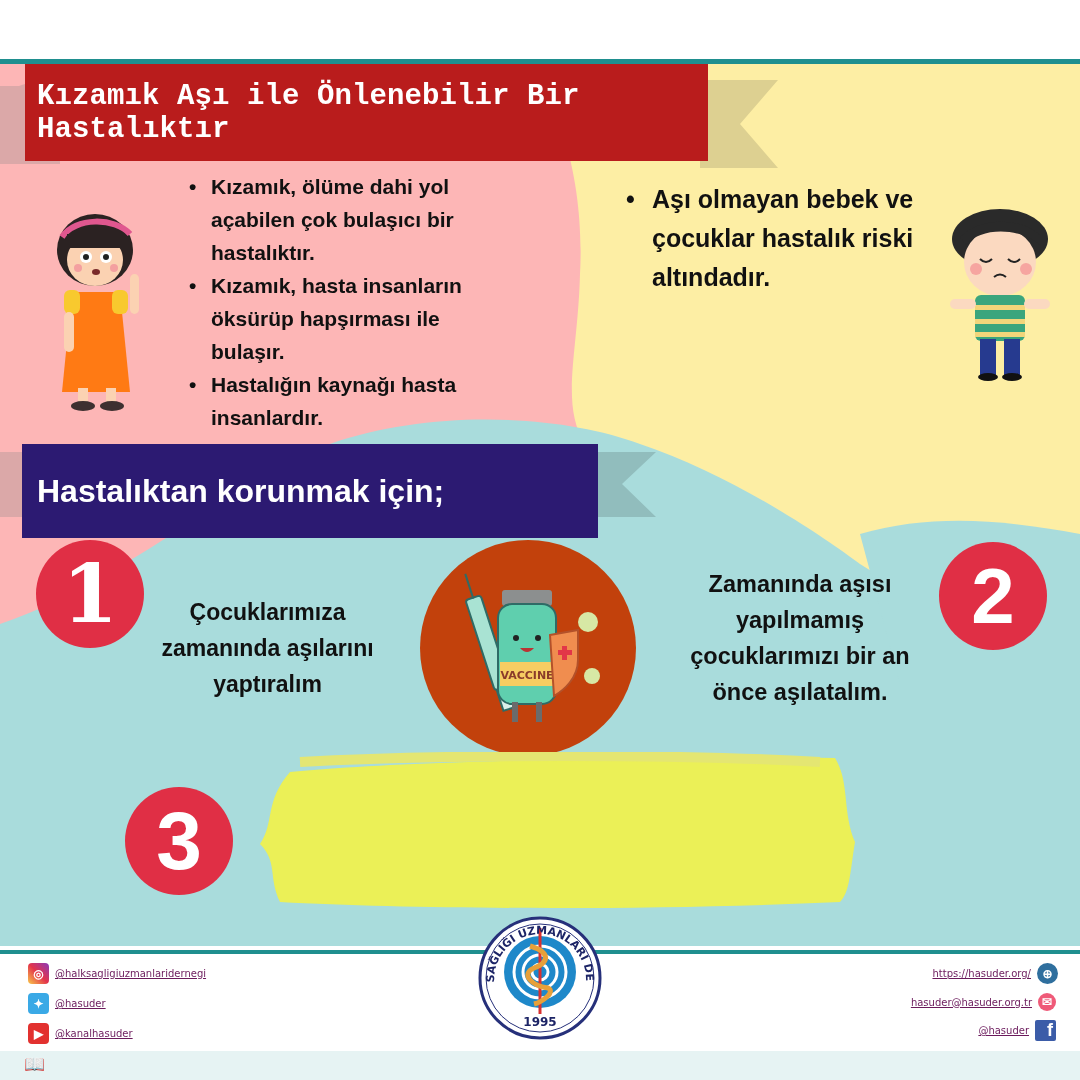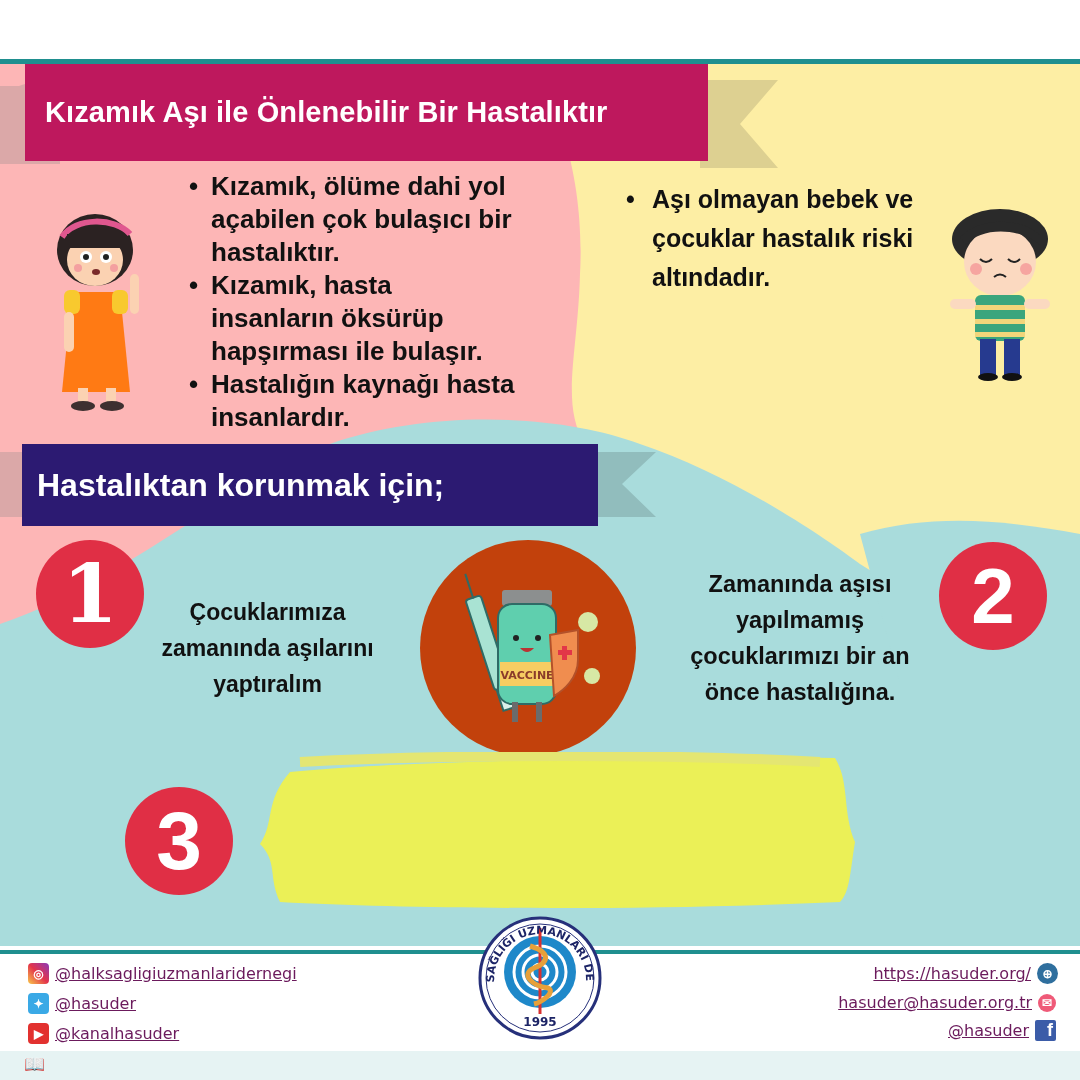--- a/index.html
+++ b/index.html
@@ -6,35 +6,35 @@
   html, body { width: 1080px; height: 1080px; overflow: hidden; background: #ffffff; }
   body { position: relative; font-family: "Liberation Sans", sans-serif; }
 
   .top-white { position: absolute; left: 0; top: 0; width: 1080px; height: 60px; background: #ffffff; }
   .top-rule { position: absolute; left: 0; top: 59px; width: 1080px; height: 5px; background: #1f8f8f; }
 
   .canvas { position: absolute; left: 0; top: 64px; width: 1080px; height: 882px; overflow: hidden; background: #fdeea4; }
   .bg-svg { position: absolute; left: 0; top: 0; }
   .banner-red {
     position: absolute; left: 25px; top: 0; width: 683px; height: 97px;
-    background: #be185d; display: flex; align-items: center; padding-left: 20px;
+    background: #b91c1c; display: flex; align-items: center; padding-left: 12px; font-family: Liberation Mono, monospace;
   }
   .banner-red span { color: #ffffff; font-size: 29px; font-weight: 700; letter-spacing: 0.1px; }
 
   .banner-navy {
-    position: absolute; left: 22px; top: 380px; width: 576px; height: 82px;
+    position: absolute; left: 22px; top: 380px; width: 576px; height: 94px;
     background: #2c1a72; display: flex; align-items: center; padding-left: 15px;
   }
   .banner-navy span { color: #ffffff; font-size: 32px; font-weight: 700; }
 
   
   .bullets { position: absolute; list-style: none; color: #111111; font-weight: 700; }
   .bullets li { position: relative; padding-left: 24px; }
   .bullets li::before { content: "•"; position: absolute; left: 2px; top: 0; }
-  .bullets-left { left: 187px; top: 106px; width: 330px; font-size: 26px; line-height: 33px; }
+  .bullets-left { left: 187px; top: 106px; width: 330px; font-size: 21px; line-height: 33px; }
   .bullets-right { left: 624px; top: 116px; width: 340px; font-size: 25px; line-height: 39px; }
   .bullets-right li { padding-left: 28px; }
 
   
   .badge {
     position: absolute; border-radius: 50%; background: #e02f45; color: #ffffff;
     font-weight: 700; display: flex; align-items: center; justify-content: center;
   }
   .badge-1 { left: 36px; top: 476px; width: 108px; height: 108px; font-size: 80px; font-family: "DejaVu Serif", serif; }
   .badge-2 { left: 939px; top: 478px; width: 108px; height: 108px; font-size: 78px; }
@@ -55,21 +55,21 @@
     color: #111111; font-weight: 700; font-size: 28px; line-height: 41px;
   }
 
   
   .footer-rule { position: absolute; left: 0; top: 946px; width: 1080px; height: 4px; background: #ffffff; }
   .footer-rule2 { position: absolute; left: 0; top: 950px; width: 1080px; height: 4px; background: #1f8f8f; }
   .footer { position: absolute; left: 0; top: 954px; width: 1080px; height: 97px; background: #ffffff; }
   .footer-bottom { position: absolute; left: 0; top: 1051px; width: 1080px; height: 29px; background: #e6f3f3; }
 
   .social { position: absolute; display: flex; align-items: center; gap: 6px; }
-  .social a { color: #6b1a5c; text-decoration: underline; font-size: 16px; font-family: "DejaVu Sans", sans-serif; }
+  .social a { color: #6b1a5c; text-decoration: underline; font-size: 10px; font-family: "DejaVu Sans", sans-serif; }
   .ico { width: 21px; height: 21px; border-radius: 4px; display: inline-flex; align-items: center; justify-content: center; color: #fff; font-size: 12px; font-weight: 700; flex: 0 0 auto; }
   .ico-ig { background: linear-gradient(45deg, #f9c84a, #e3344b 50%, #8a3ab9); }
   .ico-tw { background: #3aa9e6; }
   .ico-yt { background: #e2312f; }
   .ico-globe { background: #2f6f9e; border-radius: 50%; }
   .ico-mail { background: #ef5a78; border-radius: 50%; width: 18px; height: 18px; }
   .ico-fb { background: #3b5ca8; border-radius: 2px; font-family: "Liberation Sans", sans-serif; font-size: 18px; align-items: flex-end; justify-content: flex-end; padding-right: 3px; }
 
   .logo { position: absolute; left: 476px; top: 916px; width: 128px; height: 124px; }
   .book-icon { position: absolute; left: 24px; top: 1054px; font-size: 17px; color: #555; }
@@ -179,21 +179,21 @@
       <path d="M130,95 L158,90 L158,120 C158,138 144,150 134,156 Z" fill="#f08d4f" stroke="#b3512a" stroke-width="2"></path>
       <rect x="138" y="110" width="14" height="5" fill="#e23648"></rect>
         <rect x="142" y="106" width="5" height="14" fill="#e23648"></rect>
       <rect x="92" y="162" width="6" height="20" fill="#6b6b6b"></rect>
         <rect x="116" y="162" width="6" height="20" fill="#6b6b6b"></rect>
       <circle cx="168" cy="82" r="10" fill="#d7e8a5"></circle>
         <circle cx="172" cy="136" r="8" fill="#d7e8a5"></circle>
     </svg>
   </div>
 
-  <div class="step-text step-2">Zamanında aşısı yapılmamış çocuklarımızı bir an önce hastalığına.</div>
+  <div class="step-text step-2">Zamanında aşısı yapılmamış çocuklarımızı bir an önce aşılatalım.</div>
   <div class="badge badge-2">2</div>
 
   <svg class="yellow-blob" width="610" height="160" viewBox="0 0 610 160">
     <path d="M40,20 C160,8 420,4 585,6 C600,30 592,60 605,90 C600,120 600,140 590,150 C420,158 180,158 30,150 C18,125 28,110 10,92 C25,70 14,50 40,20 Z" fill="#eef04f" opacity="0.95"></path>
     <path d="M50,10 C200,2 430,2 570,10" stroke="#e4e672" stroke-width="10" fill="none"></path>
   </svg>
   <div class="badge badge-3">3</div>
 </div>
 
 <div class="footer-rule"></div>

